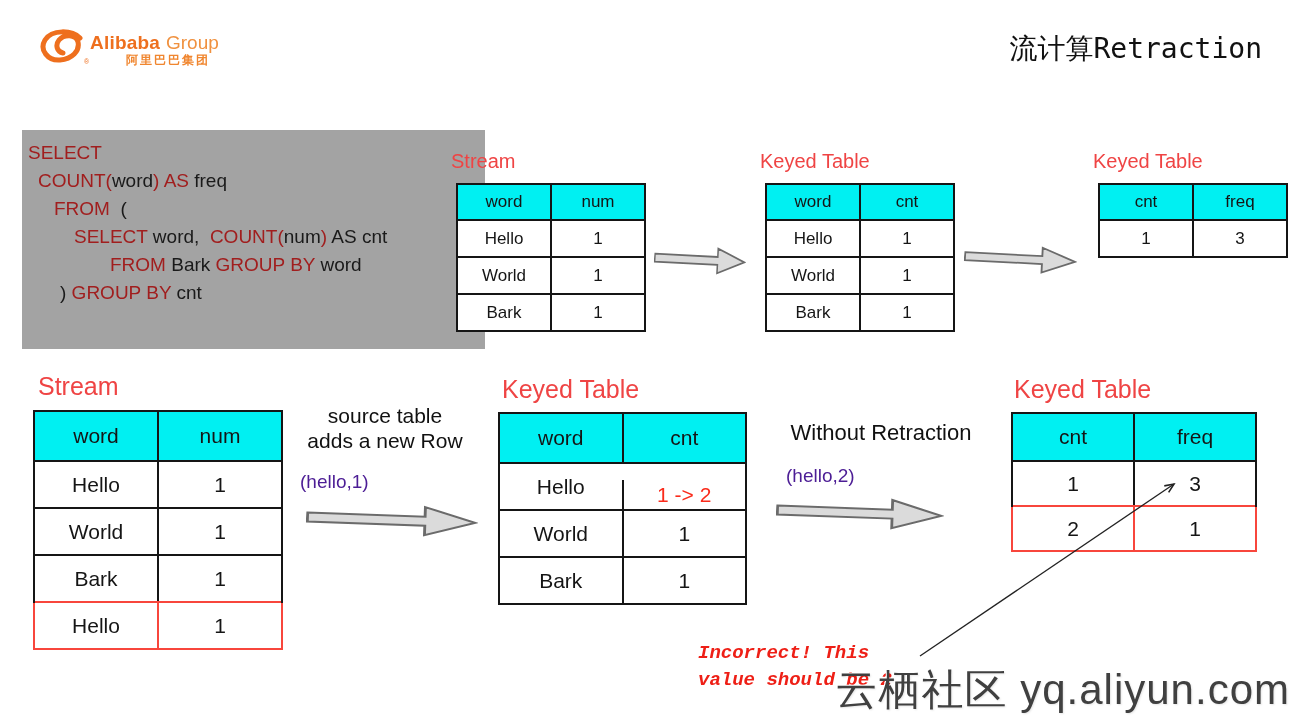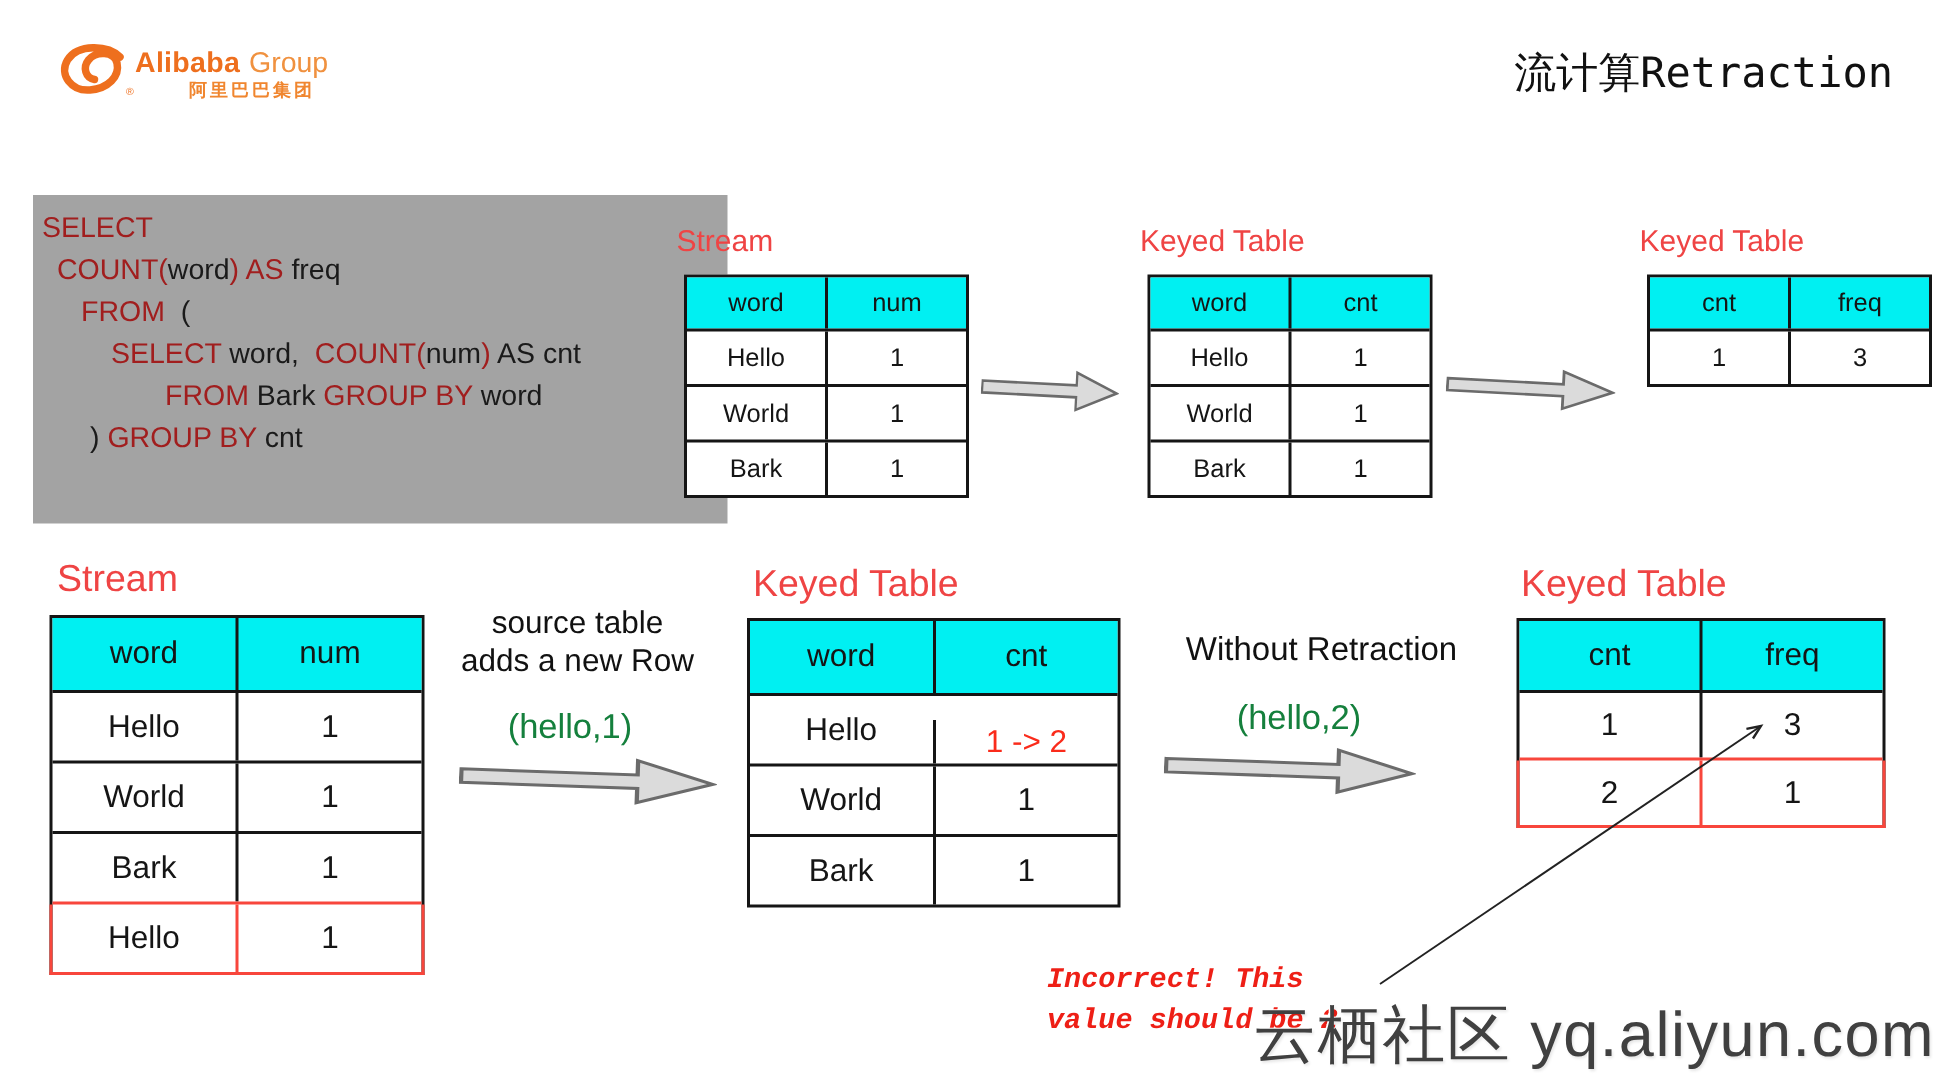--- a/index.html
+++ b/index.html
@@ -45,21 +45,21 @@
   .red-row::after{content:"";position:absolute;left:-2px;right:-2px;top:0;bottom:-2px;
                   border:2px solid #F8463C;border-top:none;pointer-events:none;}
   .red-text{color:#FA2B1B;margin-top:16px;}
 
   .tbl-title{position:absolute;text-align:left;color:#ef4444;}
   .tt-sm{font-size:20px;width:200px;}
   .tt-lg{font-size:25px;width:240px;}
 
   
   .note{position:absolute;text-align:center;color:#111;}
-  .red-note{position:absolute;text-align:center;color:#15803d;font-size:23px;}
+  .red-note{position:absolute;color:#4c1d95;font-size:19px;}
   .incorrect{position:absolute;left:698px;top:640px;color:#EE1F16;font-size:19px;line-height:27px;
              font-style:italic;font-family:"Liberation Mono","DejaVu Sans Mono",monospace;font-weight:700;}
   .watermark{position:absolute;right:8px;bottom:8px;font-size:42px;letter-spacing:1px;color:#404040;
              text-shadow:-1px -1px 0 #ffffff, 1px 1px 2px rgba(0,0,0,0.10);white-space:nowrap;}
   .blk-arrow{position:absolute;}
   .thin-arrow{position:absolute;left:858px;top:470px;}
 </style>
 </head>
 <body>
 

